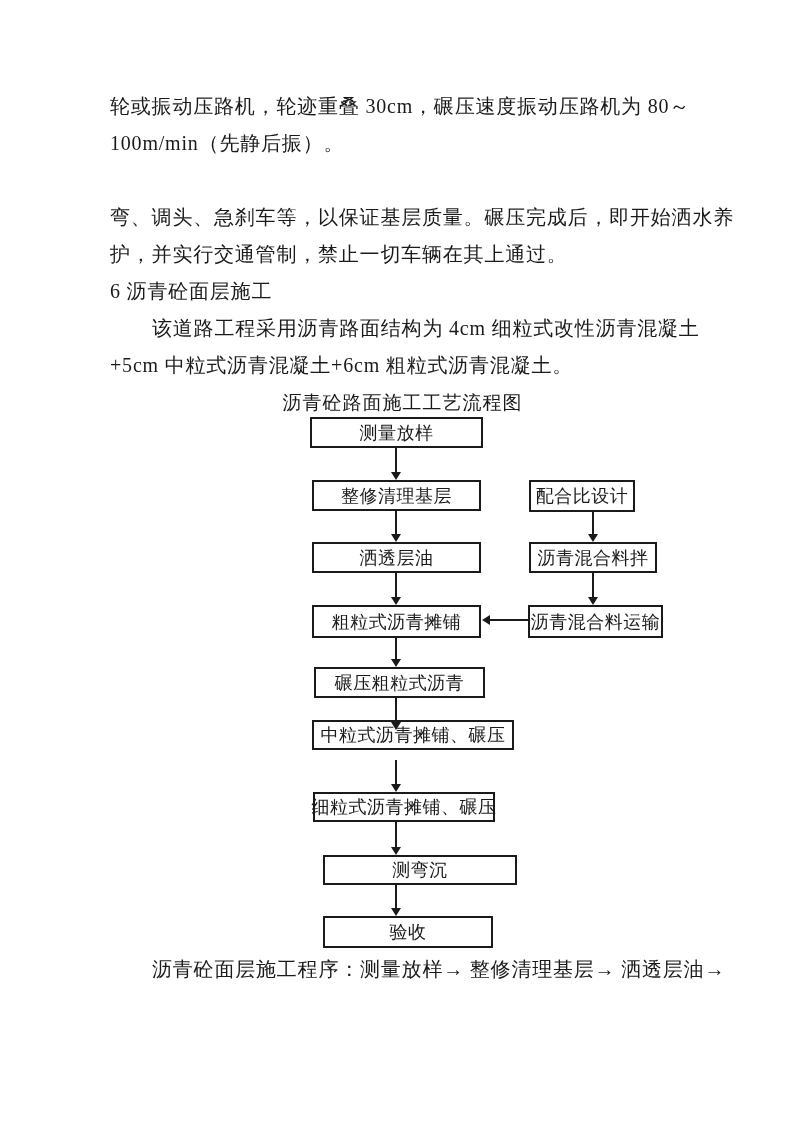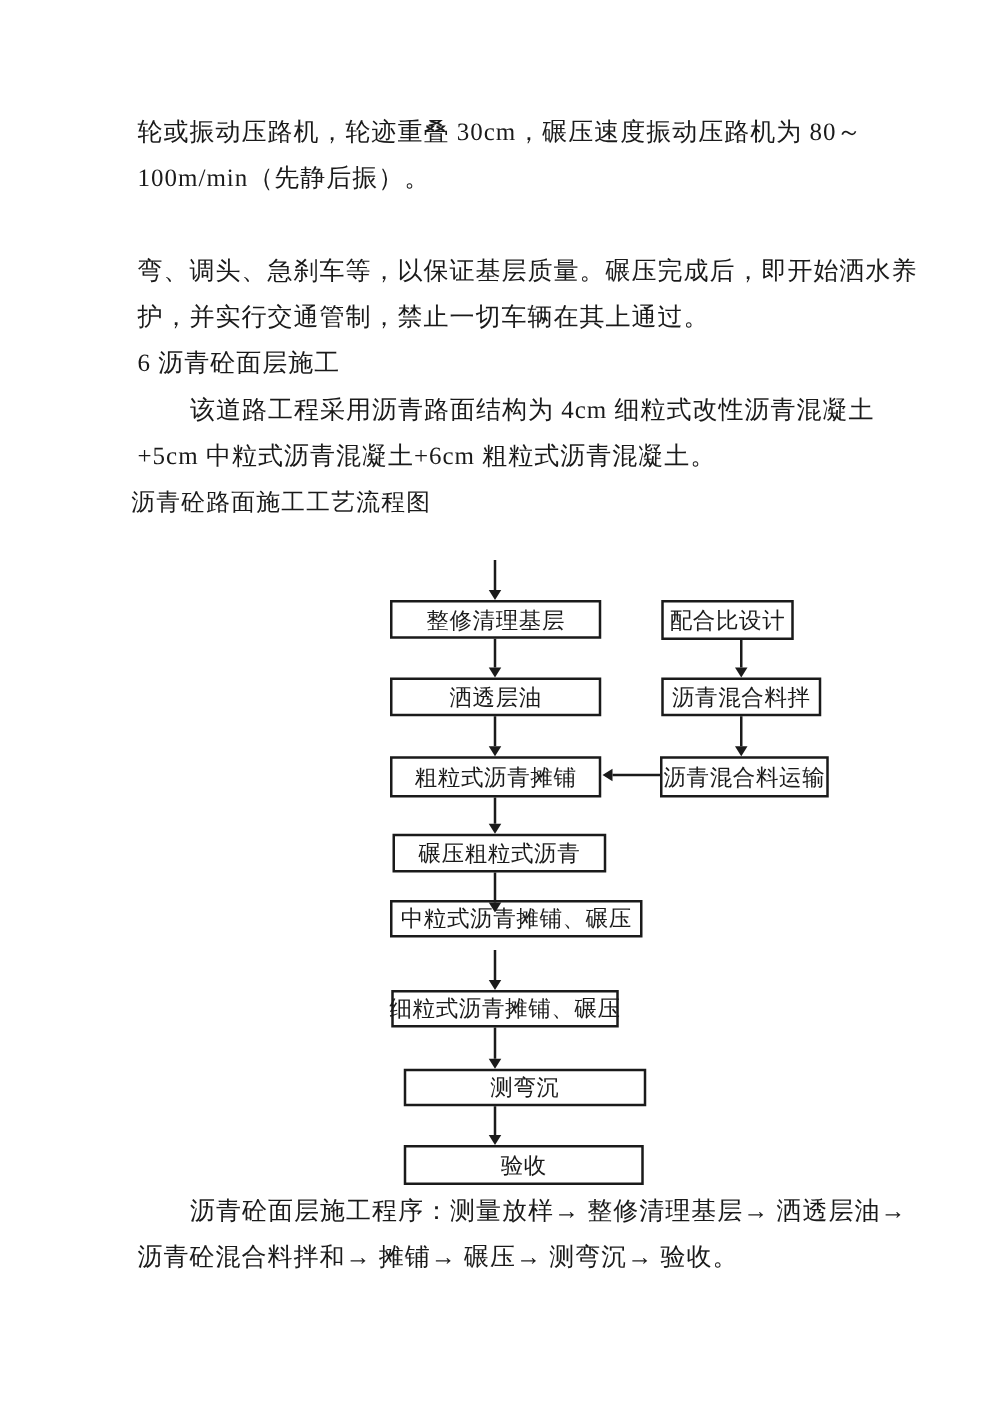--- a/index.html
+++ b/index.html
@@ -21,20 +21,21 @@
     line-height: 37px;
     font-size: 20px;
     letter-spacing: 0.8px;
     white-space: nowrap;
   }
   .indent { text-indent: 42px; }
   .ftitle {
     position: absolute;
     left: 105px;
     width: 595px;
+    text-align: center;
     font-size: 19px;
     line-height: 37px;
     letter-spacing: 1px;
     white-space: nowrap;
   }
   .fbox {
     position: absolute;
     box-sizing: border-box;
     border: 2px solid #1a1a1a;
     background: #ffffff;
@@ -82,43 +83,43 @@
   <div class="tline" style="top:88px">轮或振动压路机，轮迹重叠 30cm，碾压速度振动压路机为 80～</div>
   <div class="tline" style="top:125px">100m/min（先静后振）。</div>
   <div class="tline" style="top:199px">弯、调头、急刹车等，以保证基层质量。碾压完成后，即开始洒水养</div>
   <div class="tline" style="top:236px">护，并实行交通管制，禁止一切车辆在其上通过。</div>
   <div class="tline" style="top:273px">6 沥青砼面层施工</div>
   <div class="tline indent" style="top:310px">该道路工程采用沥青路面结构为 4cm 细粒式改性沥青混凝土</div>
   <div class="tline" style="top:347px">+5cm 中粒式沥青混凝土+6cm 粗粒式沥青混凝土。</div>
 
   <div class="ftitle" style="top:384px">沥青砼路面施工工艺流程图</div>
 
+  <div class="fbox" style="left:310px;top:417px;width:173px;height:31px">测量放样</div>
   <div class="fbox" style="left:312px;top:480px;width:169px;height:31px">整修清理基层</div>
   <div class="fbox" style="left:312px;top:542px;width:169px;height:31px">洒透层油</div>
   <div class="fbox" style="left:312px;top:605px;width:169px;height:33px">粗粒式沥青摊铺</div>
   <div class="fbox" style="left:314px;top:667px;width:171px;height:31px">碾压粗粒式沥青</div>
   <div class="fbox" style="left:312px;top:720px;width:202px;height:30px">中粒式沥青摊铺、碾压</div>
   <div class="fbox" style="left:313px;top:792px;width:182px;height:30px">细粒式沥青摊铺、碾压</div>
   <div class="fbox" style="left:323px;top:855px;width:194px;height:30px">测弯沉</div>
-  <div class="fbox" style="left:323px;top:916px;width:192px;height:32px">验收</div>
+  <div class="fbox" style="left:323px;top:916px;width:170px;height:32px">验收</div>
 
   <div class="fbox" style="left:529px;top:480px;width:106px;height:32px">配合比设计</div>
   <div class="fbox" style="left:529px;top:542px;width:128px;height:31px">沥青混合料拌</div>
   <div class="fbox" style="left:528px;top:605px;width:135px;height:33px">沥青混合料运输</div>
 
   <div class="arrow-v" style="left:395px;top:448px;height:24px"></div>
   <div class="arrow-v" style="left:395px;top:511px;height:23px"></div>
   <div class="arrow-v" style="left:395px;top:573px;height:24px"></div>
   <div class="arrow-v" style="left:395px;top:638px;height:21px"></div>
   <div class="arrow-v" style="left:395px;top:698px;height:24px"></div>
   <div class="arrow-v" style="left:395px;top:760px;height:24px"></div>
   <div class="arrow-v" style="left:395px;top:822px;height:25px"></div>
   <div class="arrow-v" style="left:395px;top:885px;height:23px"></div>
 
   <div class="arrow-v" style="left:592px;top:512px;height:22px"></div>
   <div class="arrow-v" style="left:592px;top:573px;height:24px"></div>
 
   <div class="arrow-h" style="left:490px;top:619px;width:38px"></div>
 
   <div class="tline indent" style="top:951px">沥青砼面层施工程序：测量放样→ 整修清理基层→ 洒透层油→</div>
-  <div class="tline" style="top:988px">沥青砼混合料拌和→ 摊铺→ 碾压→ 测弯沉→ 验收。</div>
 
 </div>
 
 </body></html>

